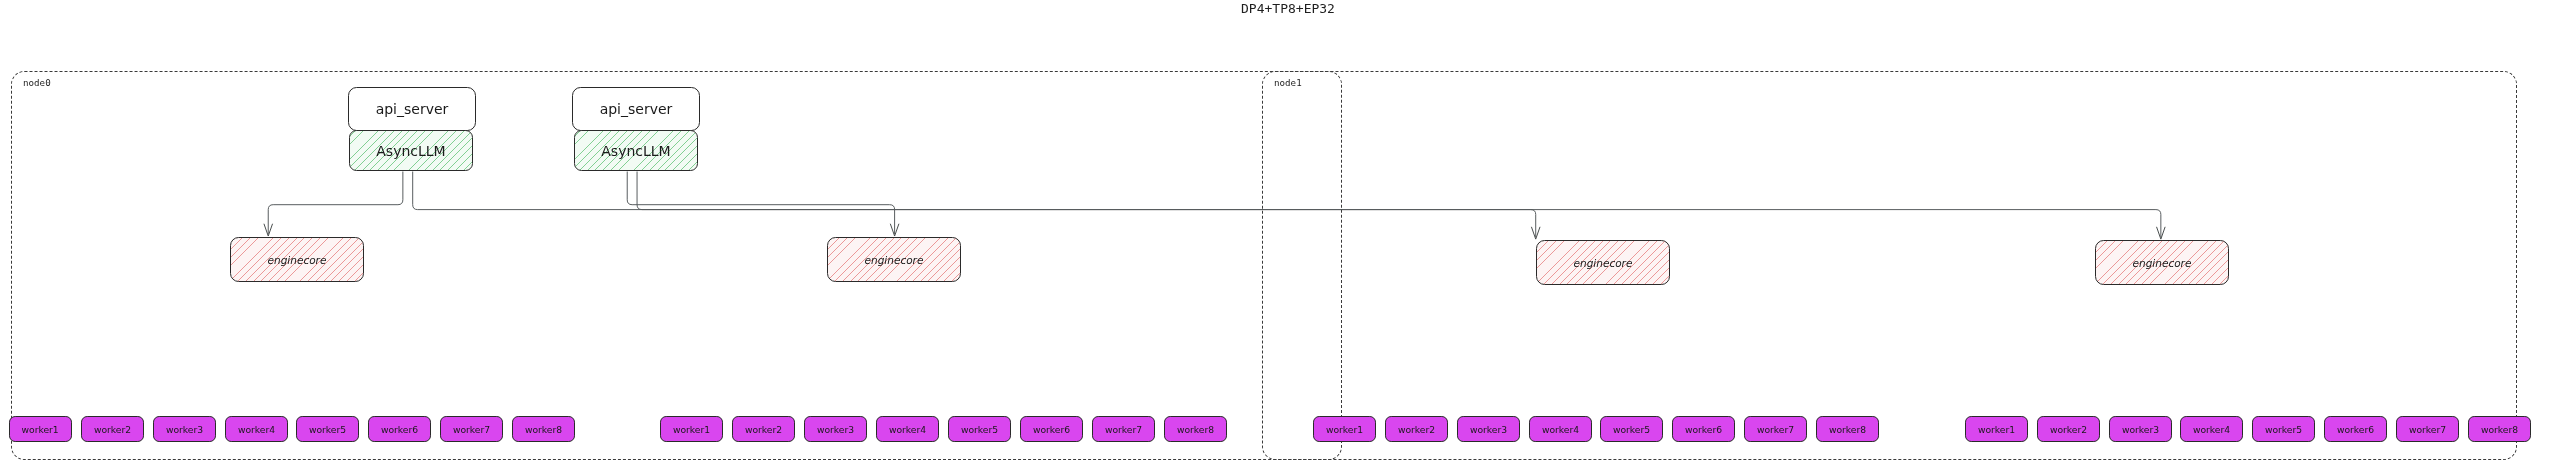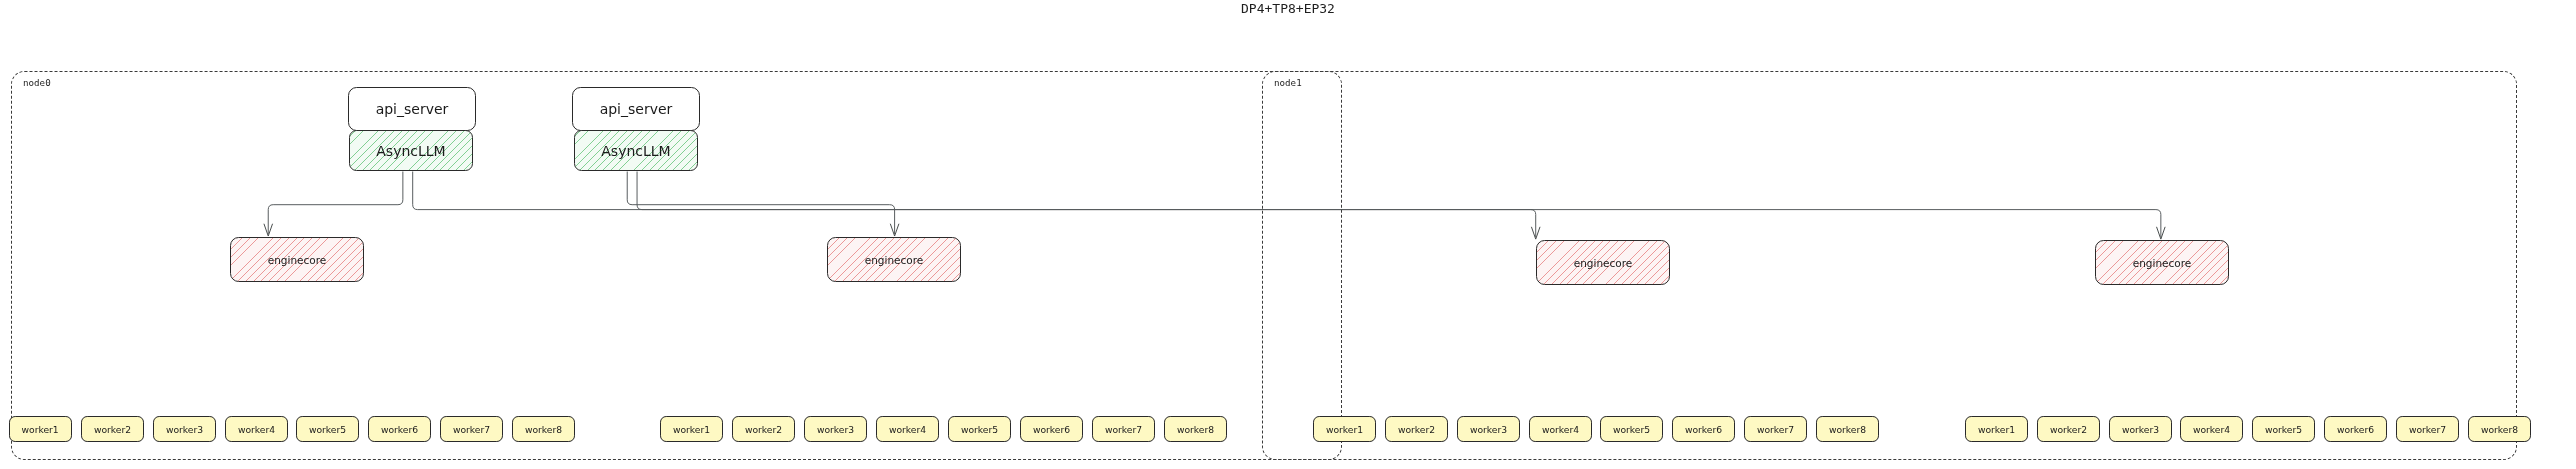--- a/index.html
+++ b/index.html
@@ -91,26 +91,27 @@
     font-size: 10.5px;
     border-radius: 8.6px;
     background-color: #fdf4f4;
     background-image: repeating-linear-gradient(
        -45deg,
        rgba(231, 130, 130, 0.80) 0px,
        rgba(231, 130, 130, 0.80) 0.7px,
        rgba(0,0,0,0) 0.7px,
        rgba(0,0,0,0) 5.5px
     );
+    font-style: italic;
   }
 
   .box.worker {
     font-size: 9.2px;
     border-radius: 6.2px;
-    background: #fef9c3;
+    background: #d946ef;
     border-width: 1.2px;
   }
 
   
   #edges {
     position: absolute;
     left: 0;
     top: 0;
     width: 2576px;
     height: 469px;

